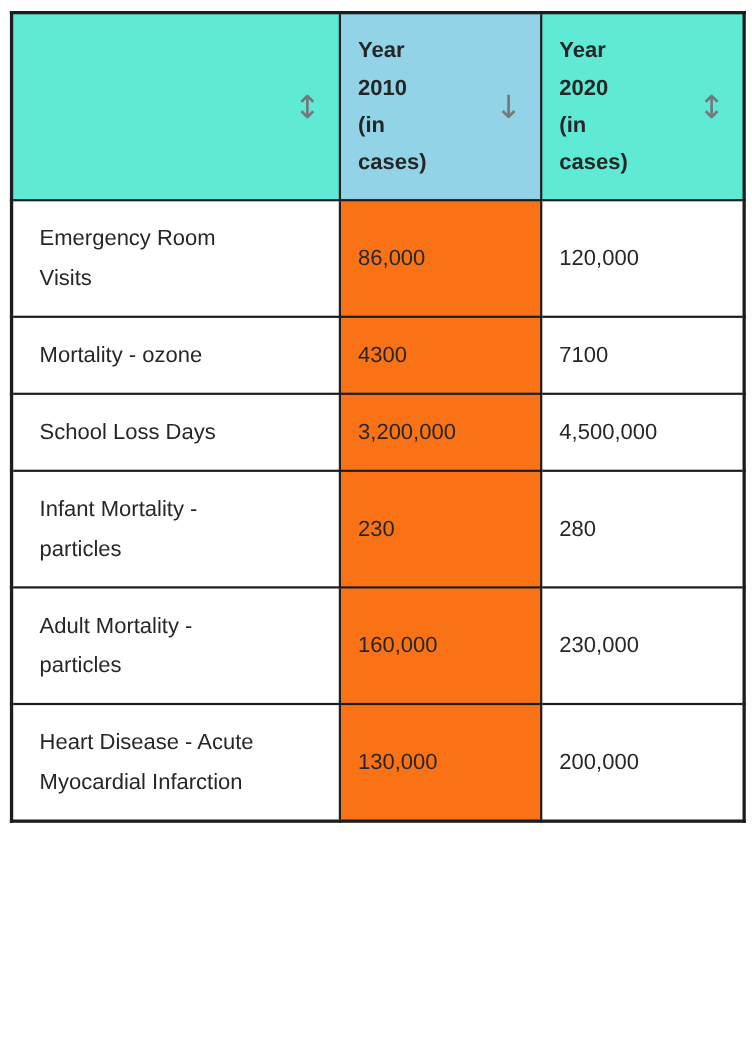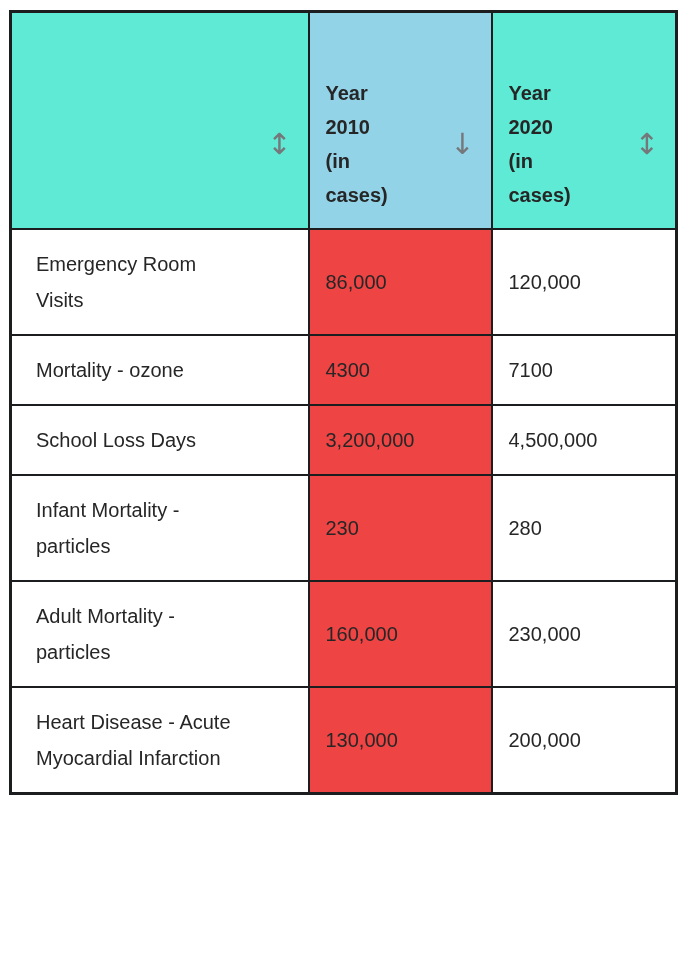--- a/index.html
+++ b/index.html
@@ -37,21 +37,20 @@
     cursor: pointer;
   }
   th.active {
     background: #92d3e7;
   }
   .th-inner {
     display: flex;
     align-items: center;
     justify-content: space-between;
     min-height: 136px;
-    margin-top: 47px;
   }
   th.blank .th-inner {
     justify-content: flex-end;
   }
   .th-label {
     width: 66px;
     display: inline-block;
   }
   .sort-icon {
     font-family: "DejaVu Sans", sans-serif;
@@ -64,21 +63,21 @@
   td {
     font-size: 20px;
     line-height: 36px;
     padding: 16px;
     background: #ffffff;
   }
   td.label-cell {
     padding: 16px 60px 16px 24px;
   }
   td.value-2010 {
-    background: #ef4444;
+    background: #f97316;
   }
 </style>
 </head>
 <body>
 
 <div class="page">
   <table class="data-table">
     <colgroup>
       <col style="width:298px">
       <col style="width:183px">

